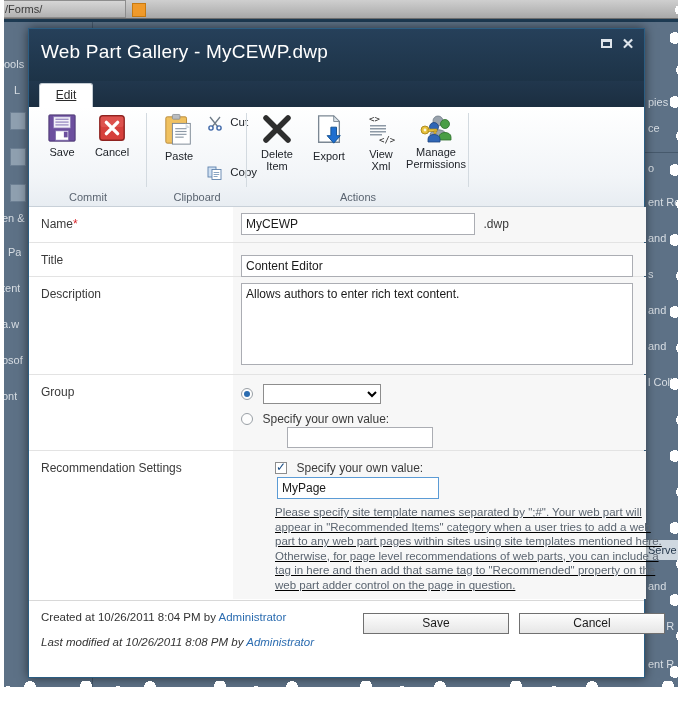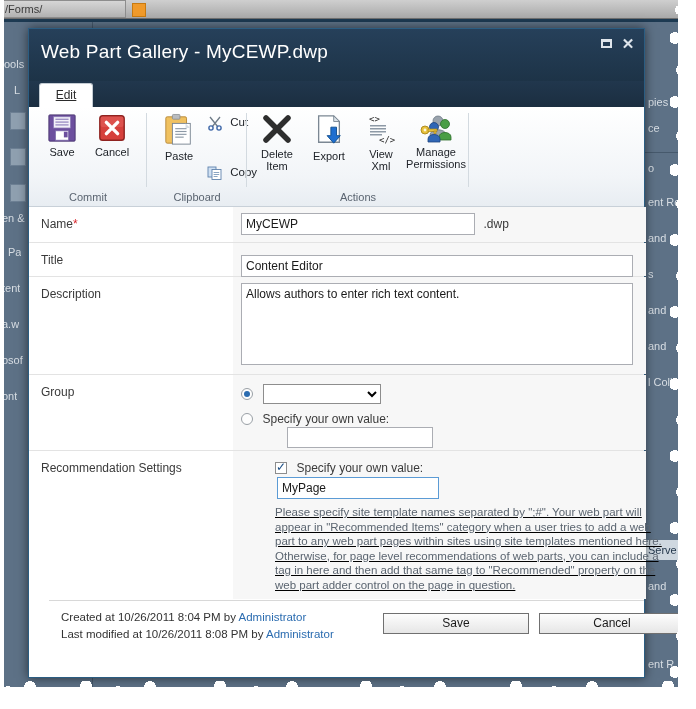--- a/index.html
+++ b/index.html
@@ -311,21 +311,20 @@
     line-height: 14.5px;
     width: 392px;
   }
 
   
   #footer {
     position: relative;
     height: 56px;
     background: #ffffff;
     border-top: 1px solid #d8d8d8;
-    margin-left: 20px;
   }
   .foot-line {
     position: absolute; left: 12px;
     font-size: 11.5px; color: #333333; white-space: nowrap;
   }
   .user-link { color: #2b6cb0; }
   .fbtn {
     position: absolute; top: 12px;
     width: 146px; height: 21px;
     background: linear-gradient(#fdfdfd, #e6e6e6);
@@ -584,21 +583,21 @@
       <div class="frow-ctrl" style="top:54px; left:246px;text-decoration:underline;">
         <div id="help-text">Please specify site template names separated by ";#". Your web part will appear in "Recommended Items" category when a user tries to add a web part to any web part pages within sites using site templates mentioned here. Otherwise, for page level recommendations of web parts, you can include a tag in here and then add that same tag to "Recommended" property on the web part adder control on the page in question.</div>
       </div>
     </div>
   </div>
 
   <div id="footer">
     <div class="foot-line" style="top:10px;">
       <span>Created at 10/26/2011 8:04 PM by </span><span class="user-link">Administrator</span>
     </div>
-    <div class="foot-line" style="top:27px;">
+    <div class="foot-line" style="top:35px;font-style:italic;">
       <span>Last modified at 10/26/2011 8:08 PM by </span><span class="user-link">Administrator</span>
     </div>
     <div class="fbtn" id="fbtn-save">Save</div>
     <div class="fbtn" id="fbtn-cancel">Cancel</div>
   </div>
 </div>
 
 <div class="torn" id="torn-right"></div>
 <div id="torn-right-edge"></div>
 <div class="torn" id="torn-bottom"></div>

